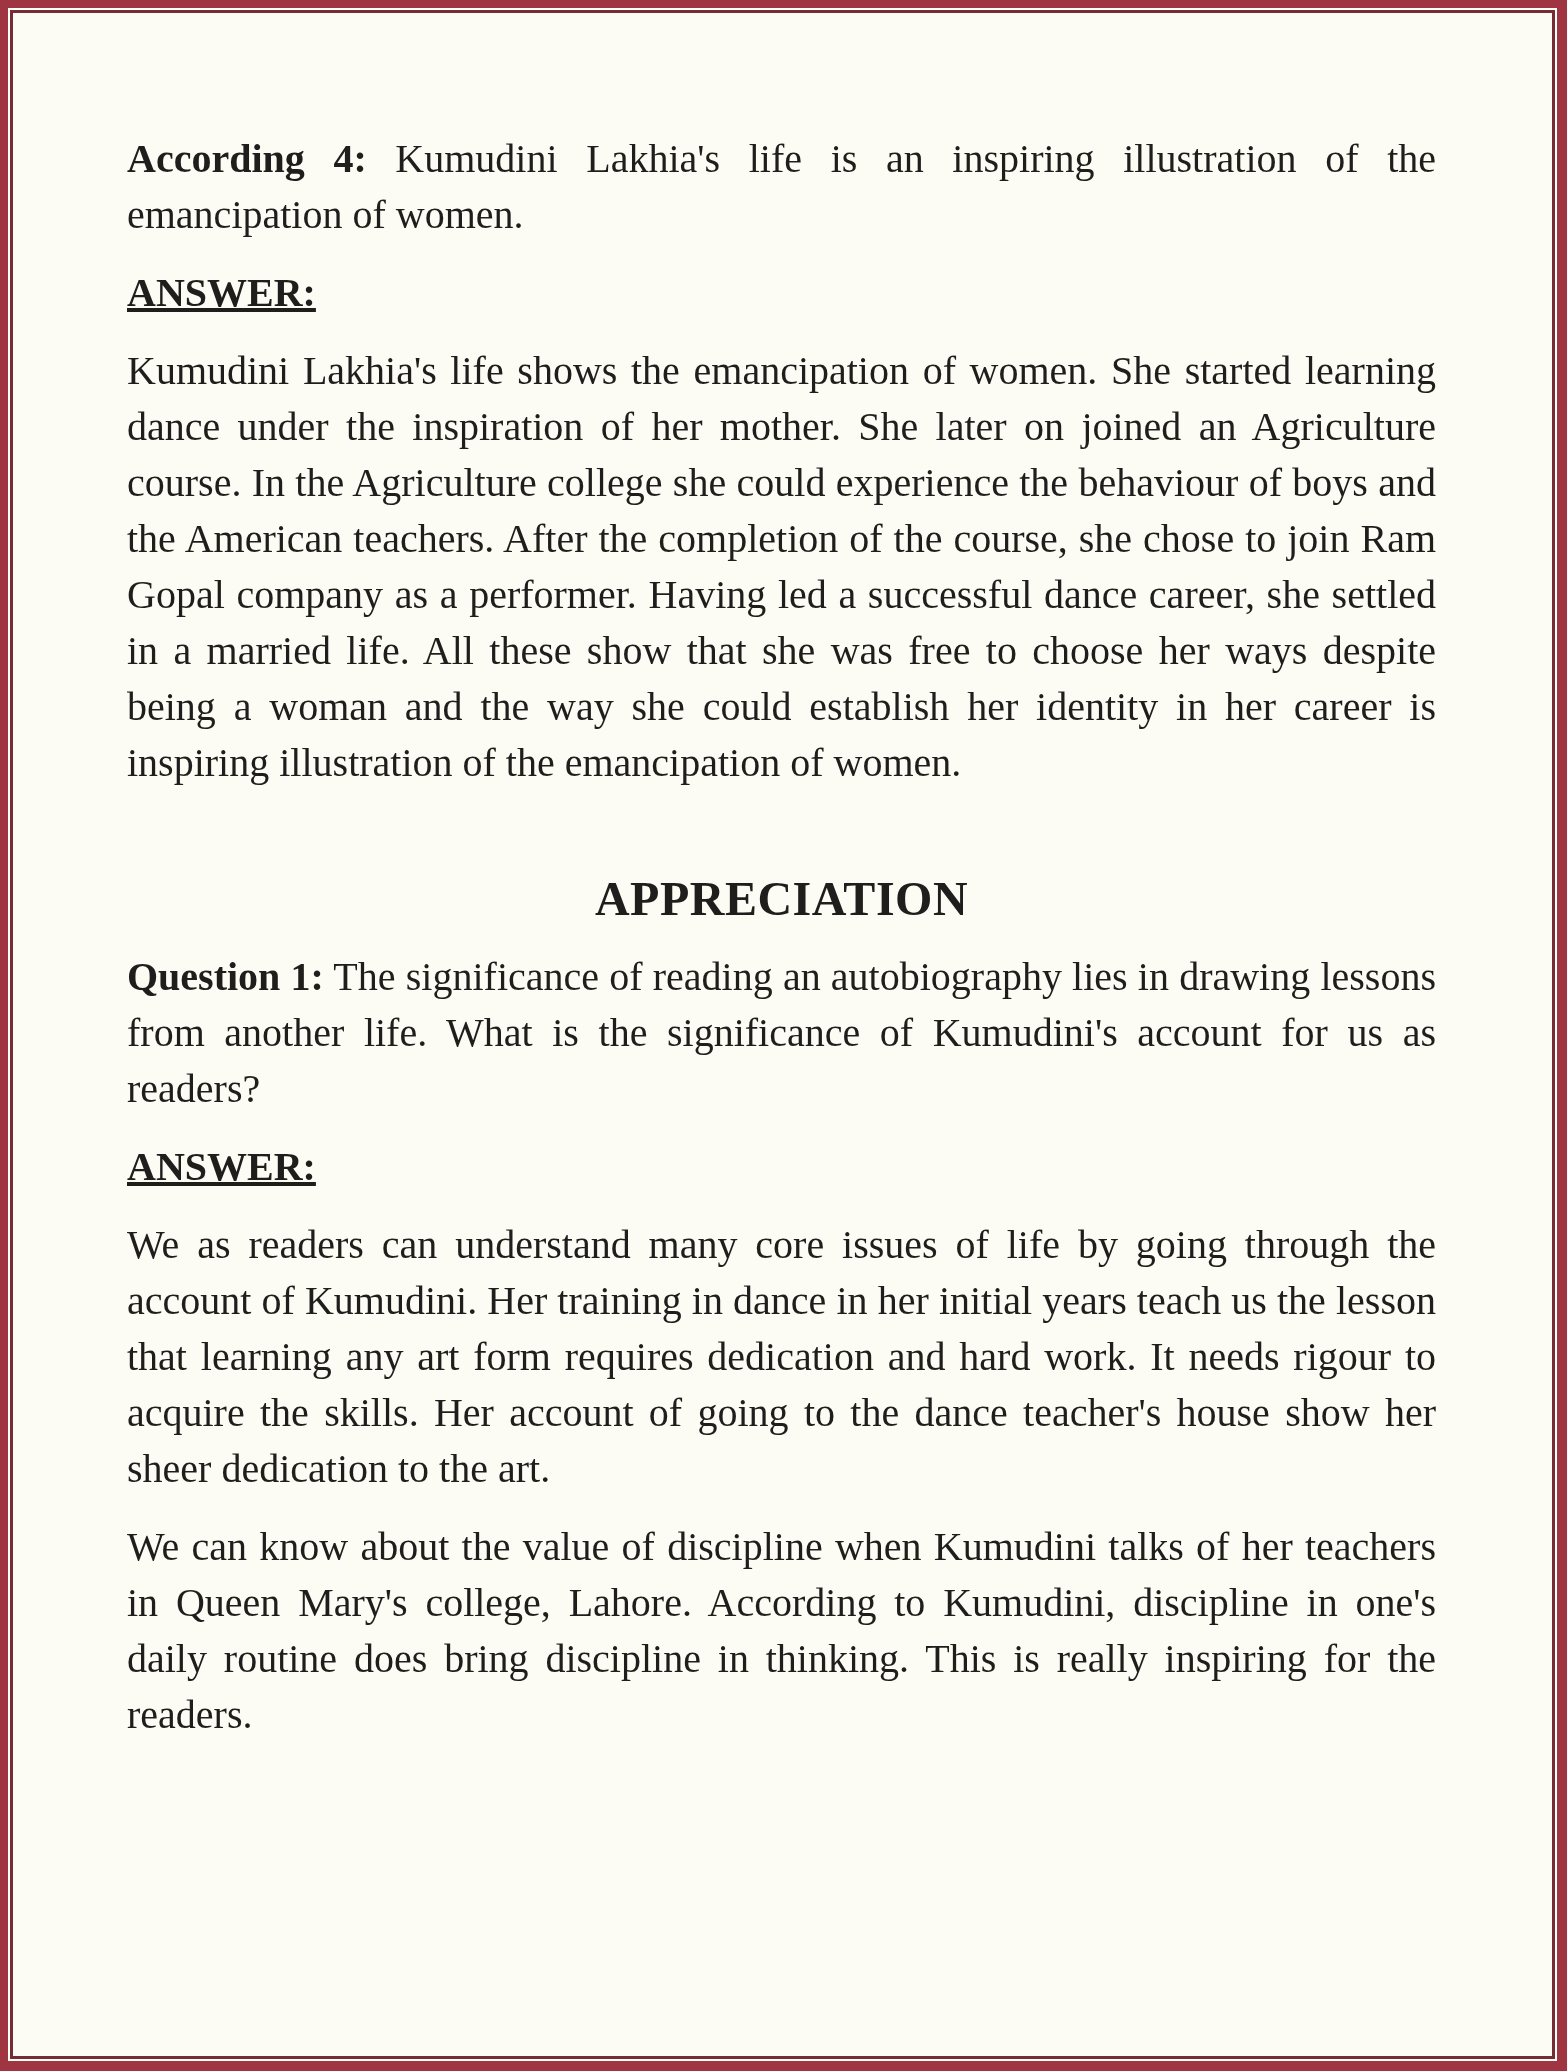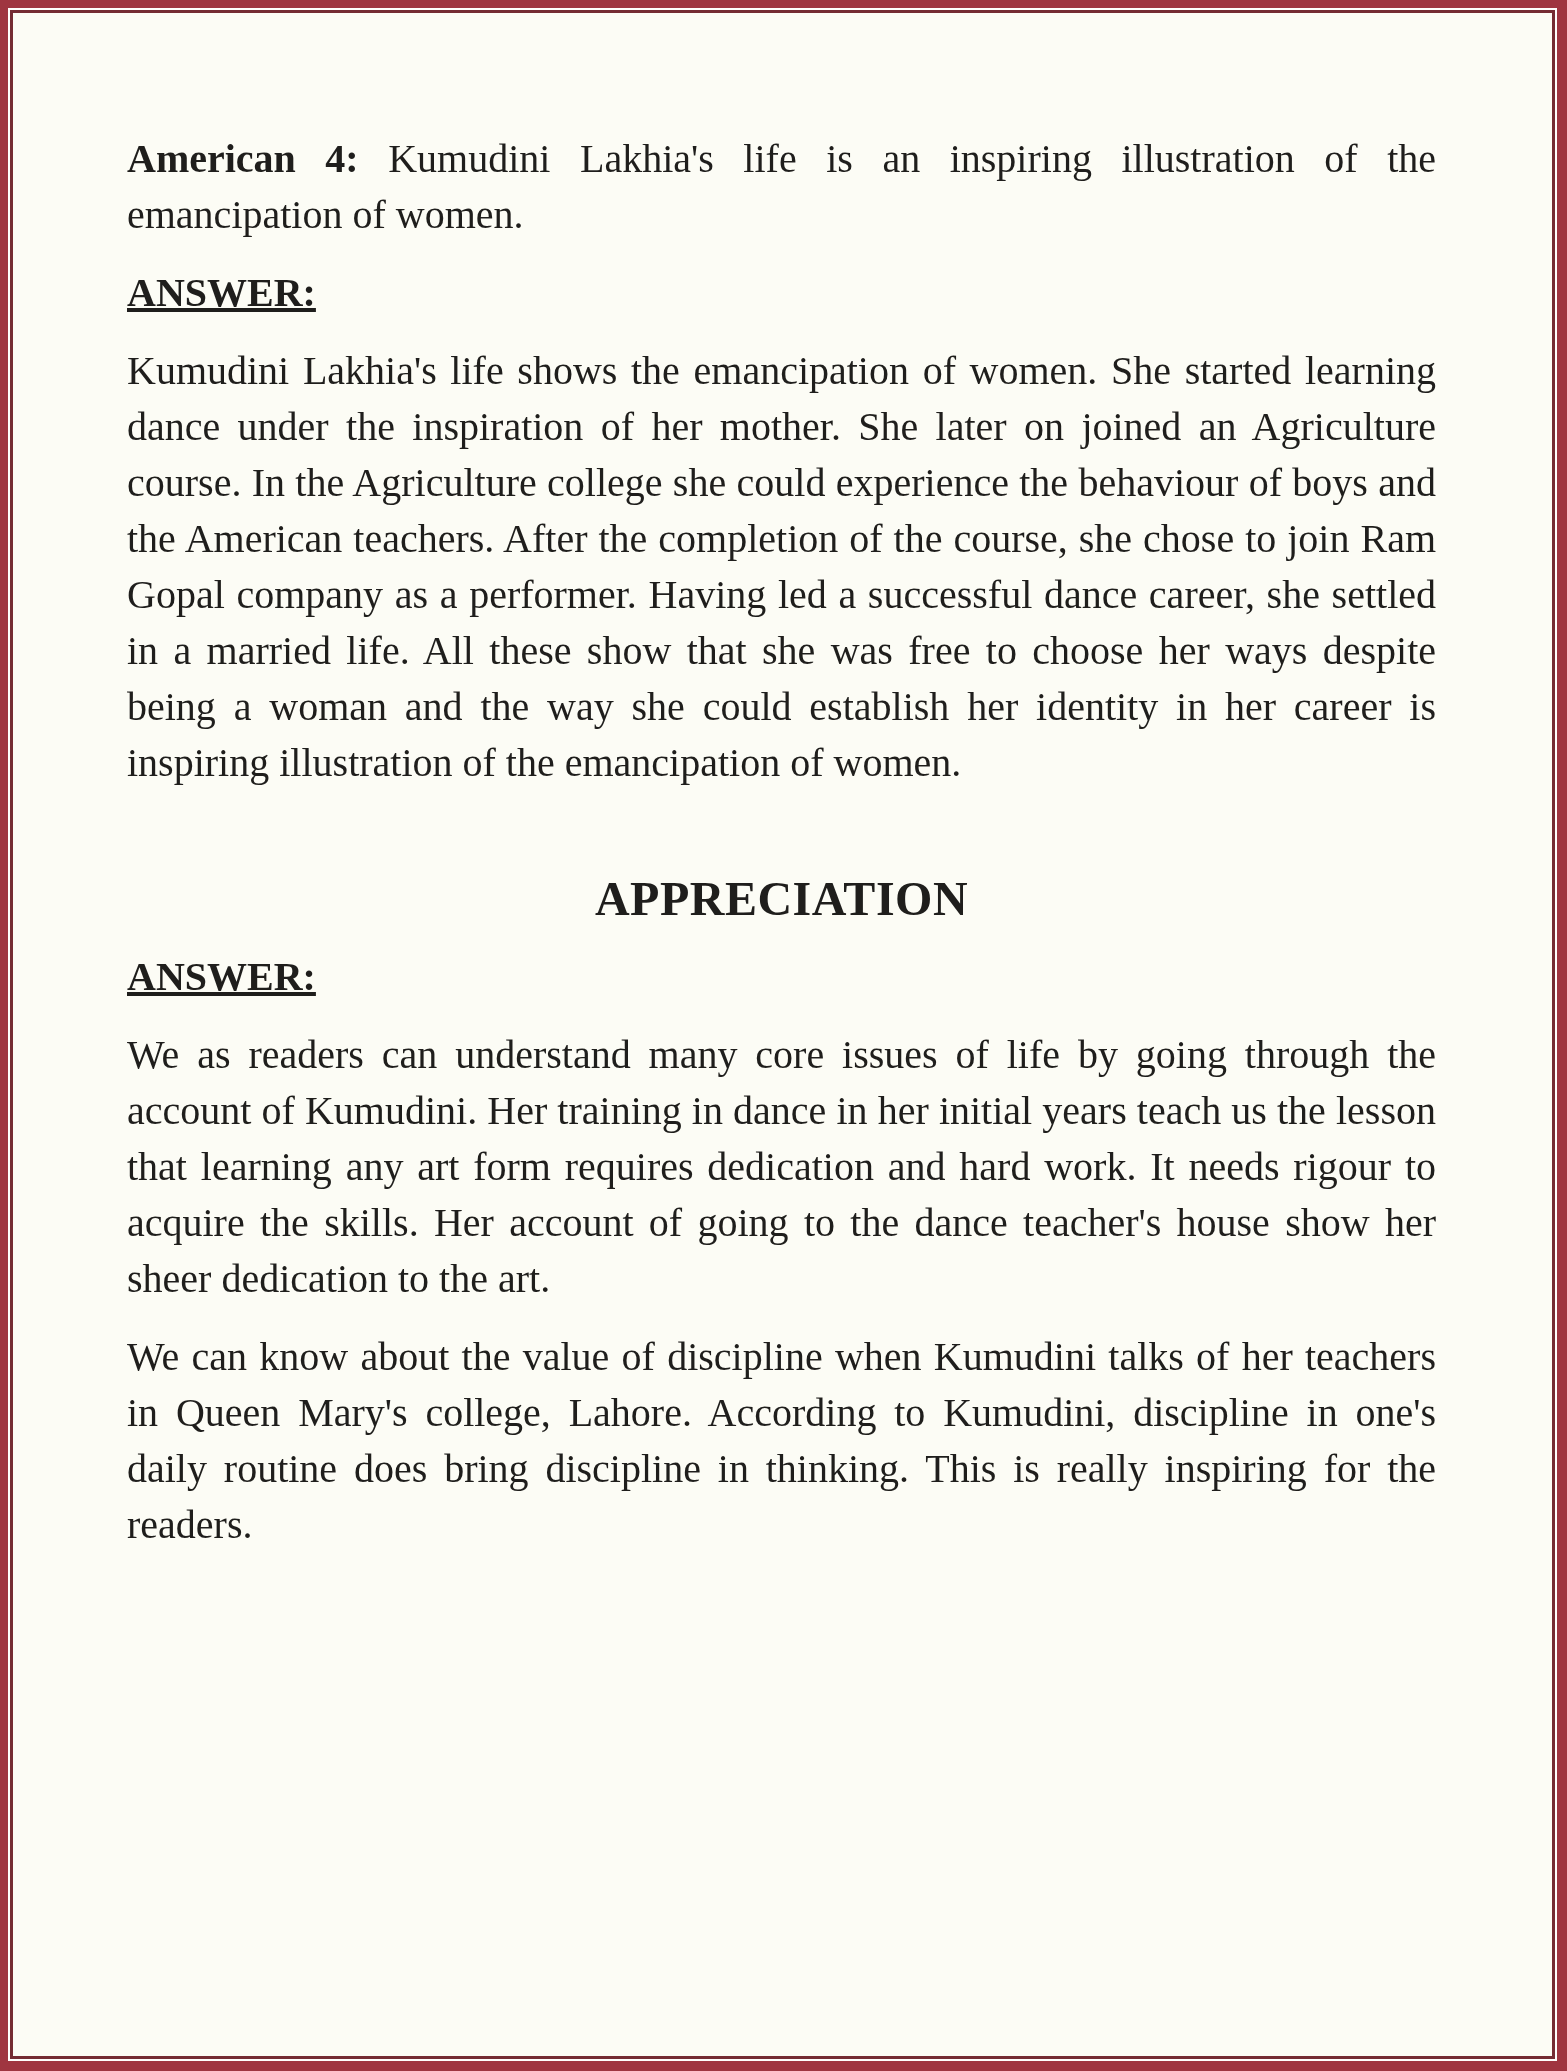--- a/index.html
+++ b/index.html
@@ -56,29 +56,32 @@
 </style>
 </head>
 <body>
 
 <div class="page">
   <div class="frame-gap">
     <div class="frame-inner">
       <div class="content">
 
         <p class="para">
-          <span class="b">American 4:</span><span> Kumudini Lakhia's life is an inspiring illustration of the emancipation of women.</span>
+          <span class="b">According 4:</span><span> Kumudini Lakhia's life is an inspiring illustration of the emancipation of women.</span>
         </p>
 
         <p class="para answer-label">ANSWER:</p>
 
         <p class="para">Kumudini Lakhia's life shows the emancipation of women. She started learning dance under the inspiration of her mother. She later on joined an Agriculture course. In the Agriculture college she could experience the behaviour of boys and the American teachers. After the completion of the course, she chose to join Ram Gopal company as a performer. Having led a successful dance career, she settled in a married life. All these show that she was free to choose her ways despite being a woman and the way she could establish her identity in her career is inspiring illustration of the emancipation of women.</p>
 
         <h2 class="heading">APPRECIATION</h2>
 
+        <p class="para">
+          <span class="b">Question 1:</span><span> The significance of reading an autobiography lies in drawing lessons from another life. What is the significance of Kumudini's account for us as readers?</span>
+        </p>
 
         <p class="para answer-label">ANSWER:</p>
 
         <p class="para">We as readers can understand many core issues of life by going through the account of Kumudini. Her training in dance in her initial years teach us the lesson that learning any art form requires dedication and hard work. It needs rigour to acquire the skills. Her account of going to the dance teacher's house show her sheer dedication to the art.</p>
 
         <p class="para">We can know about the value of discipline when Kumudini talks of her teachers in Queen Mary's college, Lahore. According to Kumudini, discipline in one's daily routine does bring discipline in thinking. This is really inspiring for the readers.</p>
 
       </div>
     </div>
   </div>

